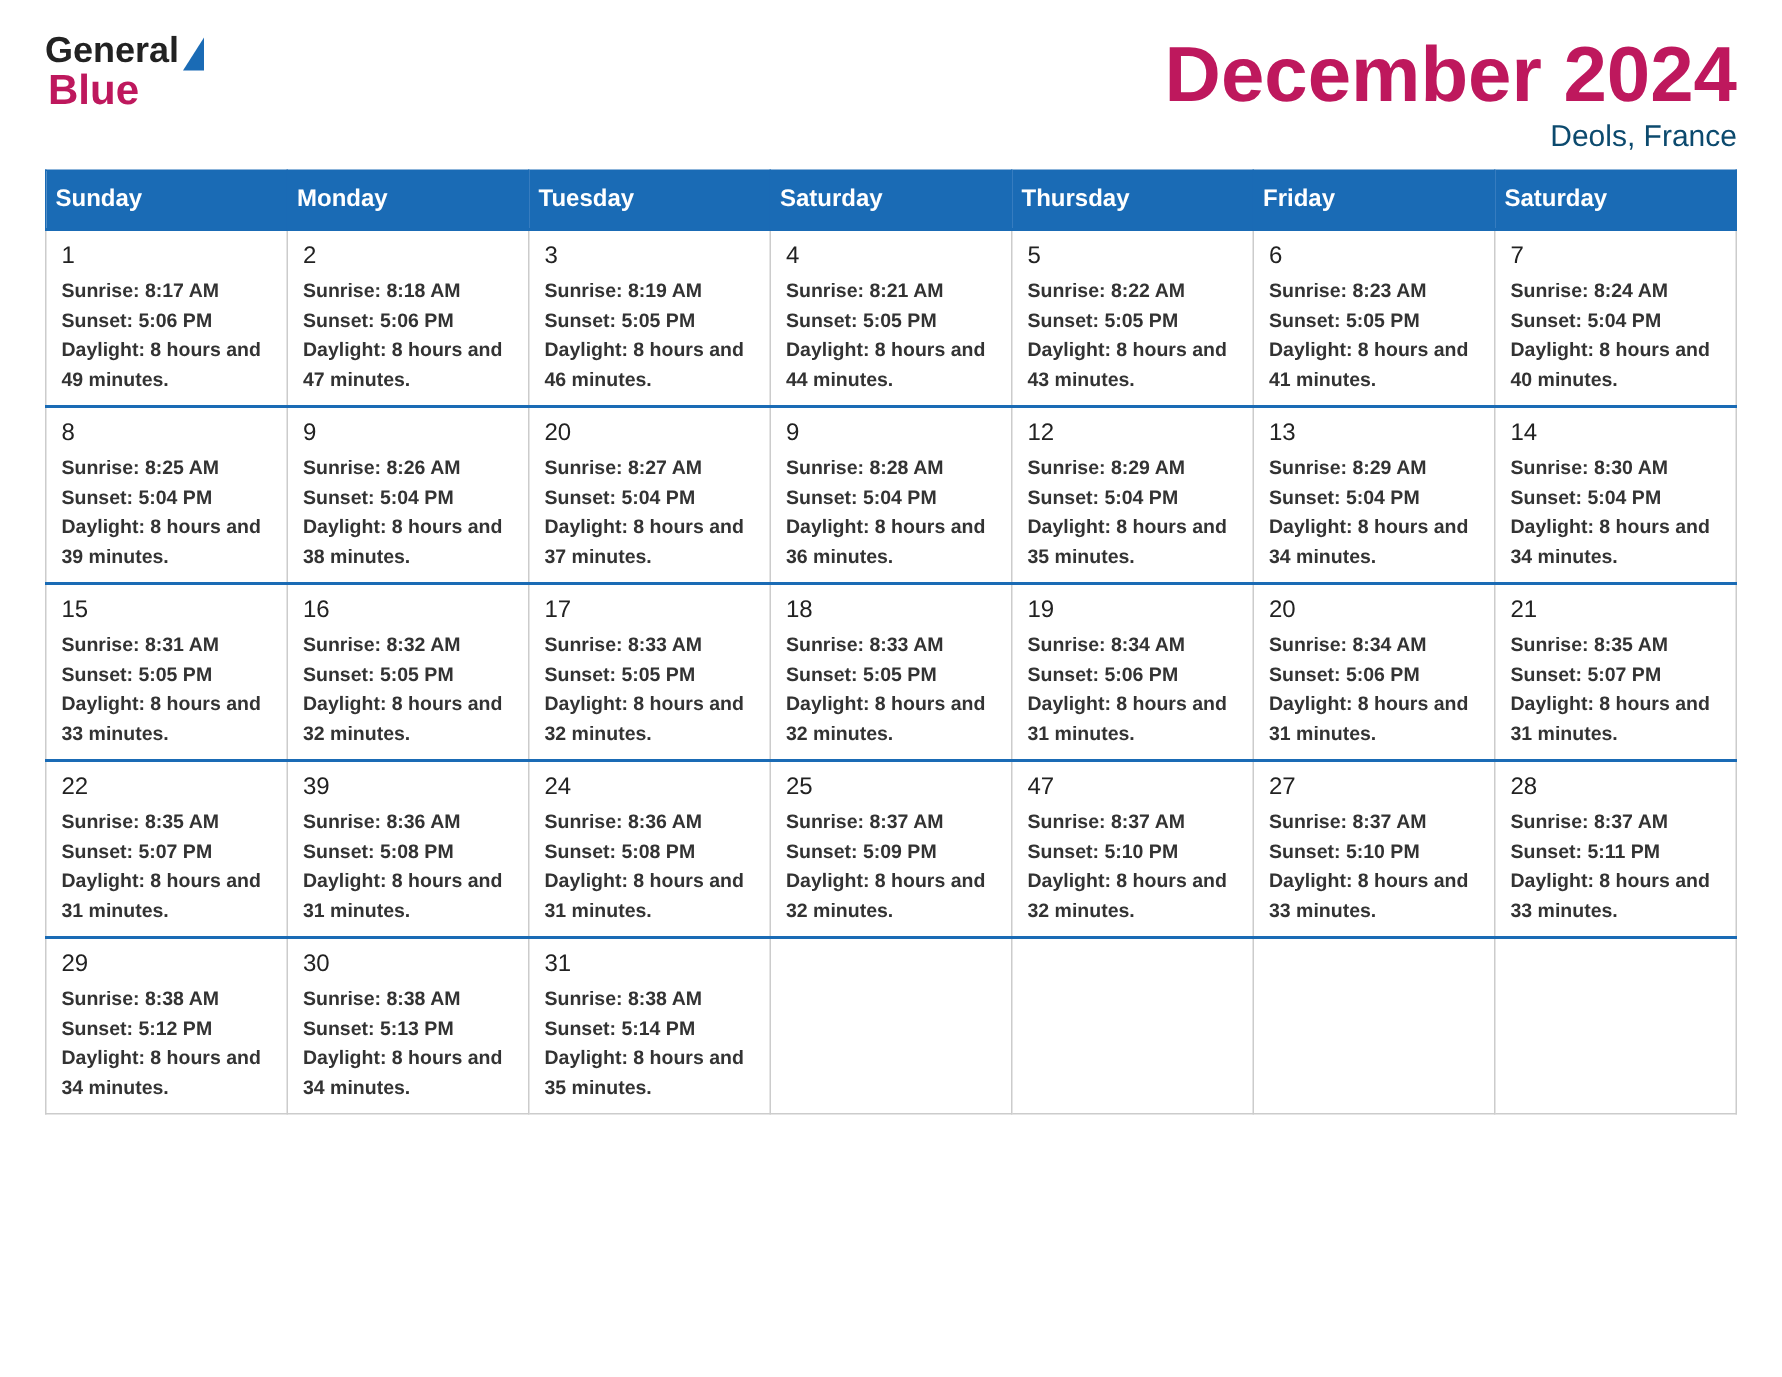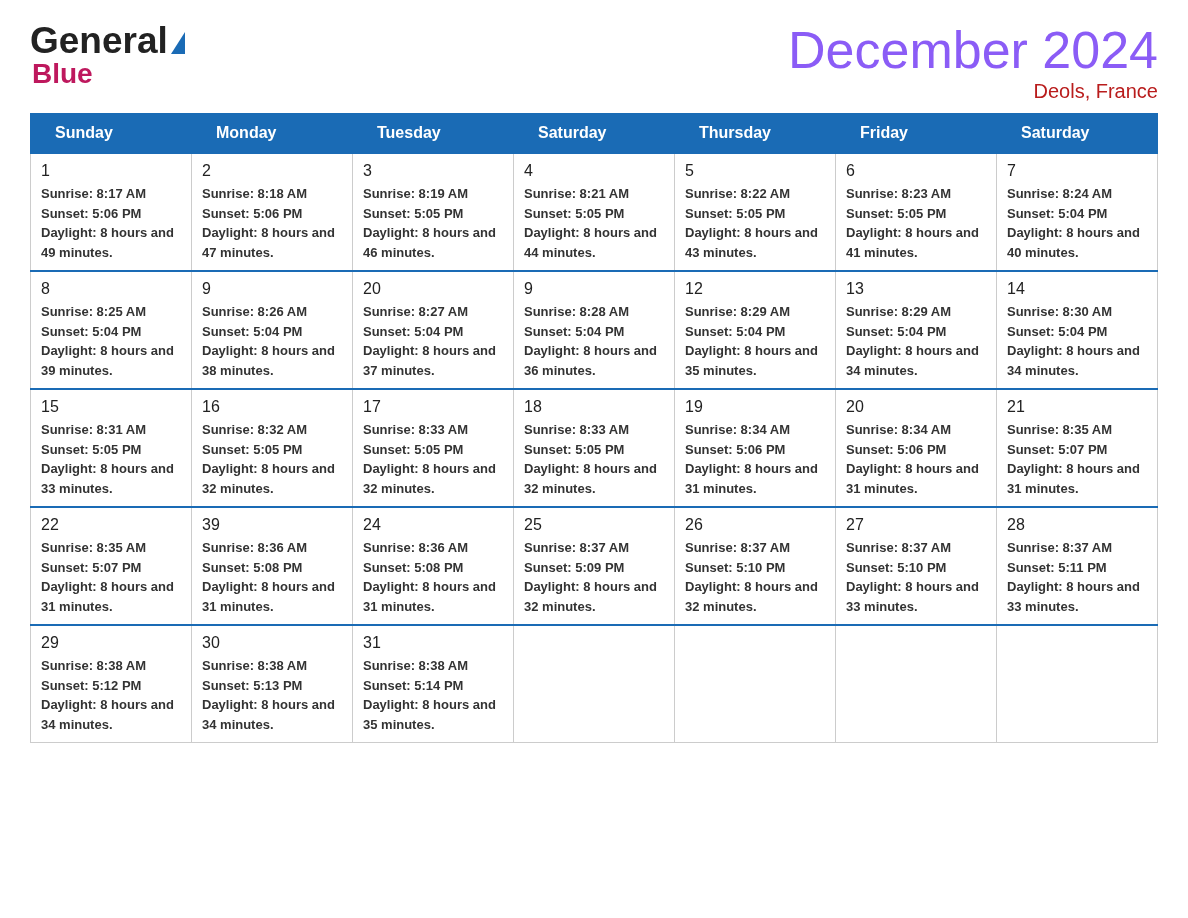--- a/index.html
+++ b/index.html
@@ -20,21 +20,21 @@
     .logo {
       display: flex;
       flex-direction: column;
       align-items: flex-start;
     }
     .logo-top {
       display: flex;
       align-items: center;
     }
     .logo-general {
-      font-size: 37px;
+      font-size: 24px;
       font-weight: bold;
       color: #222;
     }
     .logo-triangle {
       width: 0;
       height: 0;
       border-left: 14px solid transparent;
       border-right: 0px solid transparent;
       border-bottom: 22px solid #1a6bb5;
       margin-left: 3px;
@@ -45,38 +45,38 @@
       font-weight: bold;
       color: #be185d;
       margin-top: -4px;
       margin-left: 2px;
     }
     .title-block {
       text-align: right;
     }
     .month-title {
       font-size: 52px;
-      font-weight: normal;
-      color: #8b5cf6;
+      font-weight: bold;
+      color: #be185d;
     }
     .location {
       font-size: 20px;
-      color: #b91c1c;
+      color: #0c4a6e;
     }
     table {
       width: 100%;
       border-collapse: collapse;
       margin-top: 8px;
     }
     thead tr th {
       background: #1a6bb5;
       color: #fff;
       font-size: 16px;
       font-weight: bold;
-      padding: 10px 24px;
+      padding: 10px 6px;
       text-align: left;
       border: 1px solid #1a6bb5;
     }
     tbody tr td {
       vertical-align: top;
       padding: 8px 10px;
       font-size: 13.5px;
       color: #222;
       border: 1px solid #ccc;
       width: calc(100% / 7);
@@ -332,21 +332,21 @@
       </td>
         <td>
         <span class="day-number">25</span>
         <div class="day-info">
           Sunrise: 8:37 AM<br>
           Sunset: 5:09 PM<br>
           Daylight: 8 hours and 32 minutes.
         </div>
       </td>
         <td>
-        <span class="day-number">26</span>
+        <span class="day-number">47</span>
         <div class="day-info">
           Sunrise: 8:37 AM<br>
           Sunset: 5:10 PM<br>
           Daylight: 8 hours and 32 minutes.
         </div>
       </td>
         <td>
         <span class="day-number">27</span>
         <div class="day-info">
           Sunrise: 8:37 AM<br>

